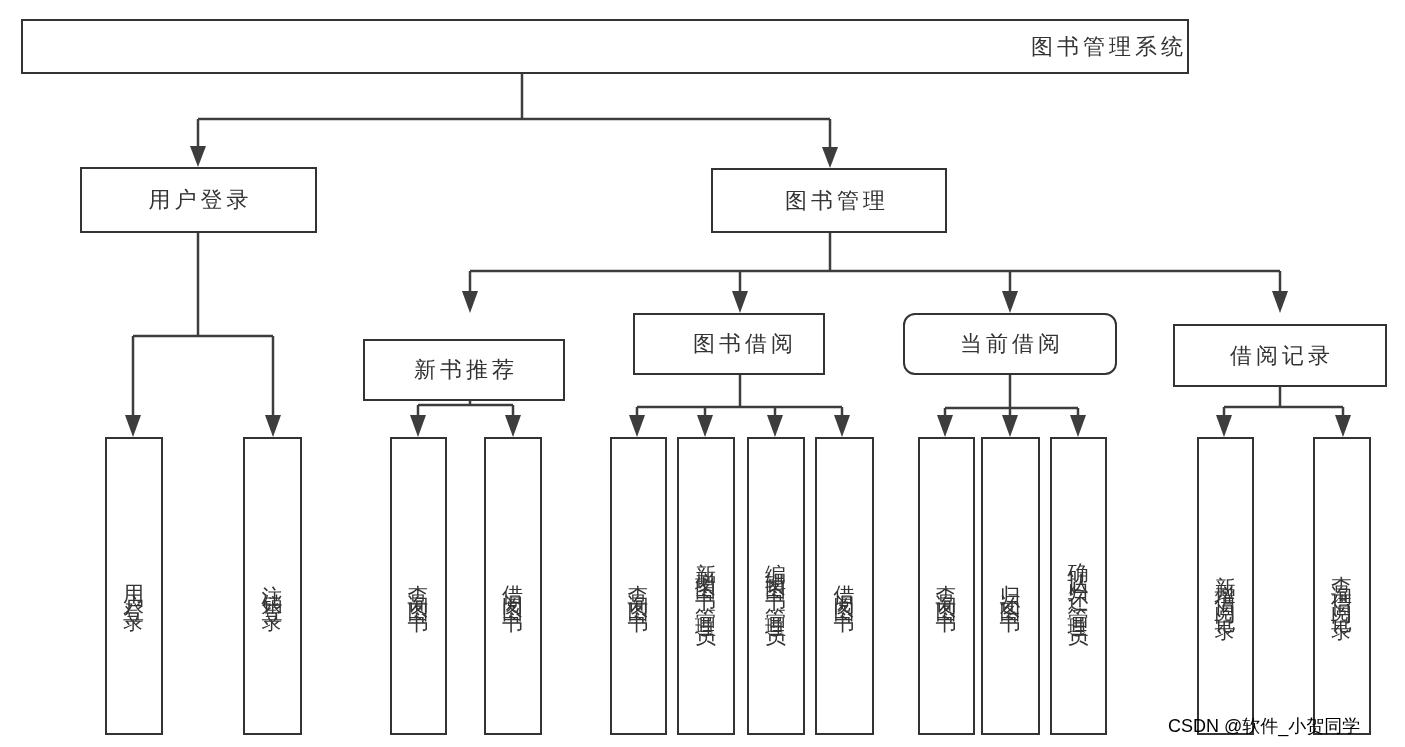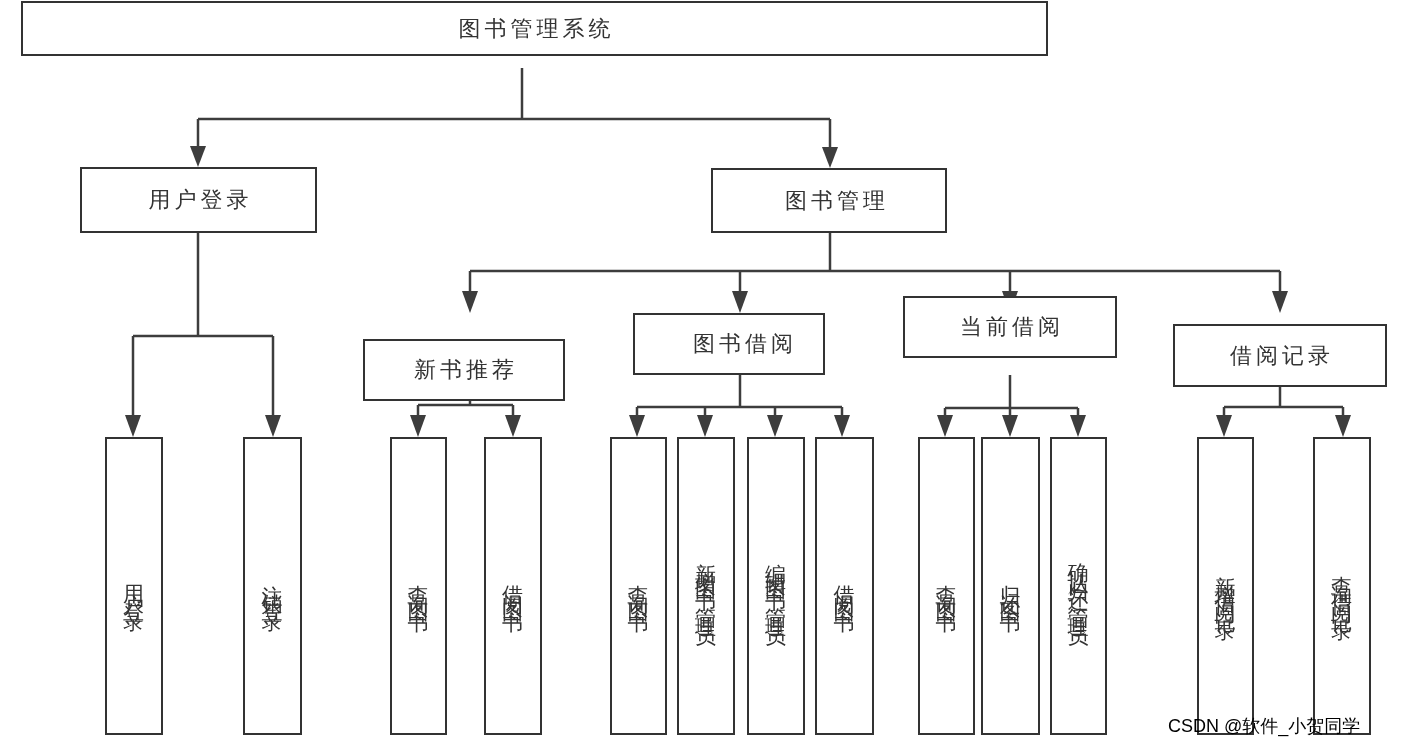--- a/index.html
+++ b/index.html
@@ -59,26 +59,26 @@
     top: 717px;
     z-index: 3;
     font-size: 18px;
     color: #000000;
     white-space: nowrap;
     line-height: 1;
     margin-left: 8px;
   }
 
   
-  .n-root { left: 21px;  top: 1px;  width: 1027px; height: 55px; }
+  .n-root { left: 21px;  top: 19px;  width: 1168px; height: 55px; justify-content: flex-end; }
   .n-l2a  { left: 80px;  top: 167px; width: 237px;  height: 66px; }
   .n-l2b  { left: 711px; top: 168px; width: 236px;  height: 65px; padding-left: 12px; }
   .n-l3a  { left: 363px; top: 313px; width: 202px;  height: 62px; margin-top: 26px; }
   .n-l3b  { left: 633px; top: 313px; width: 192px;  height: 62px; padding-left: 28px; }
-  .n-l3c  { left: 903px; top: 296px; width: 214px;  height: 62px; }
+  .n-l3c  { left: 903px; top: 313px; width: 214px;  height: 62px; border-radius: 12px; }
   .n-l3d  { left: 1173px;top: 313px; width: 214px;  height: 63px; margin-top: 11px; }
   .leaf   { top: 437px; height: 298px; }
   .n-f1  { left: 105px;  width: 58px; }
   .n-f2  { left: 243px;  width: 59px; }
   .n-f3  { left: 390px;  width: 57px; }
   .n-f4  { left: 484px;  width: 58px; }
   .n-f5  { left: 610px;  width: 57px; }
   .n-f6  { left: 677px;  width: 58px; }
   .n-f7  { left: 747px;  width: 58px; }
   .n-f8  { left: 815px;  width: 59px; }

